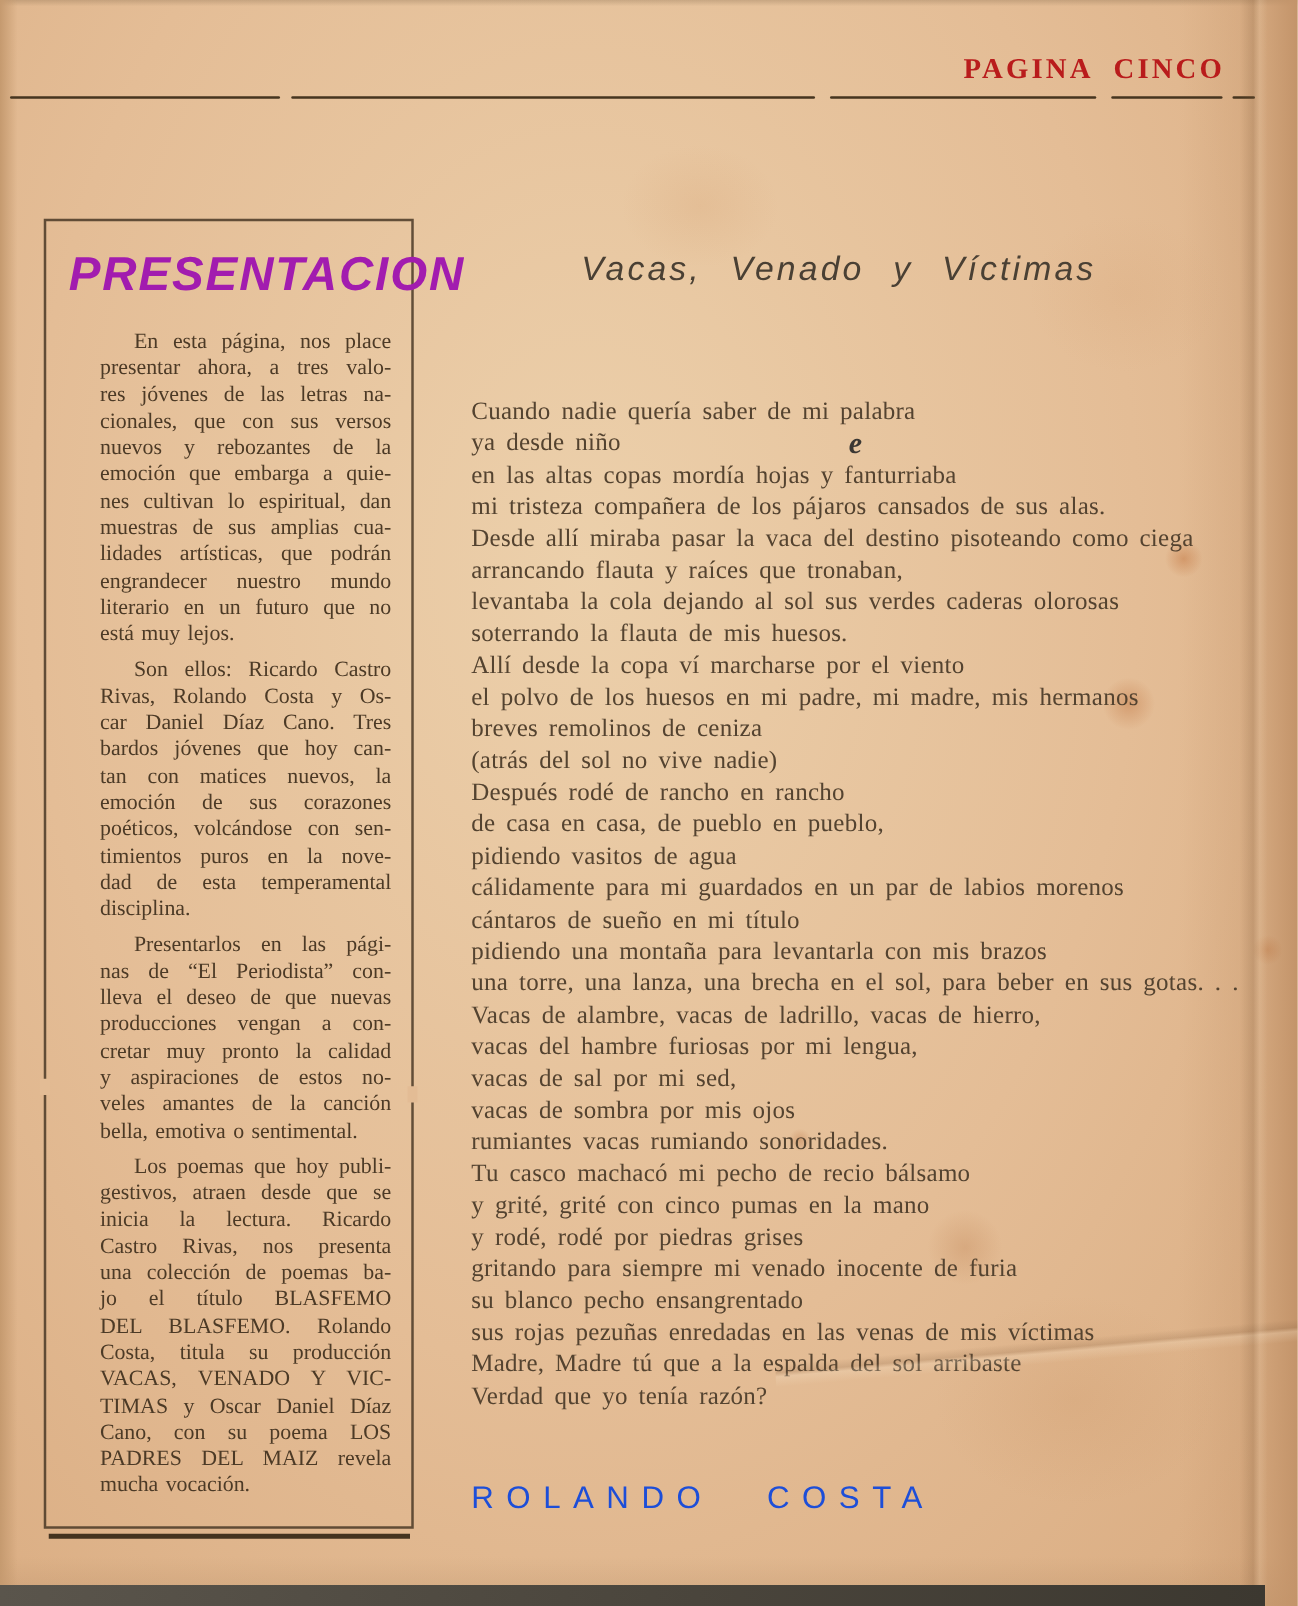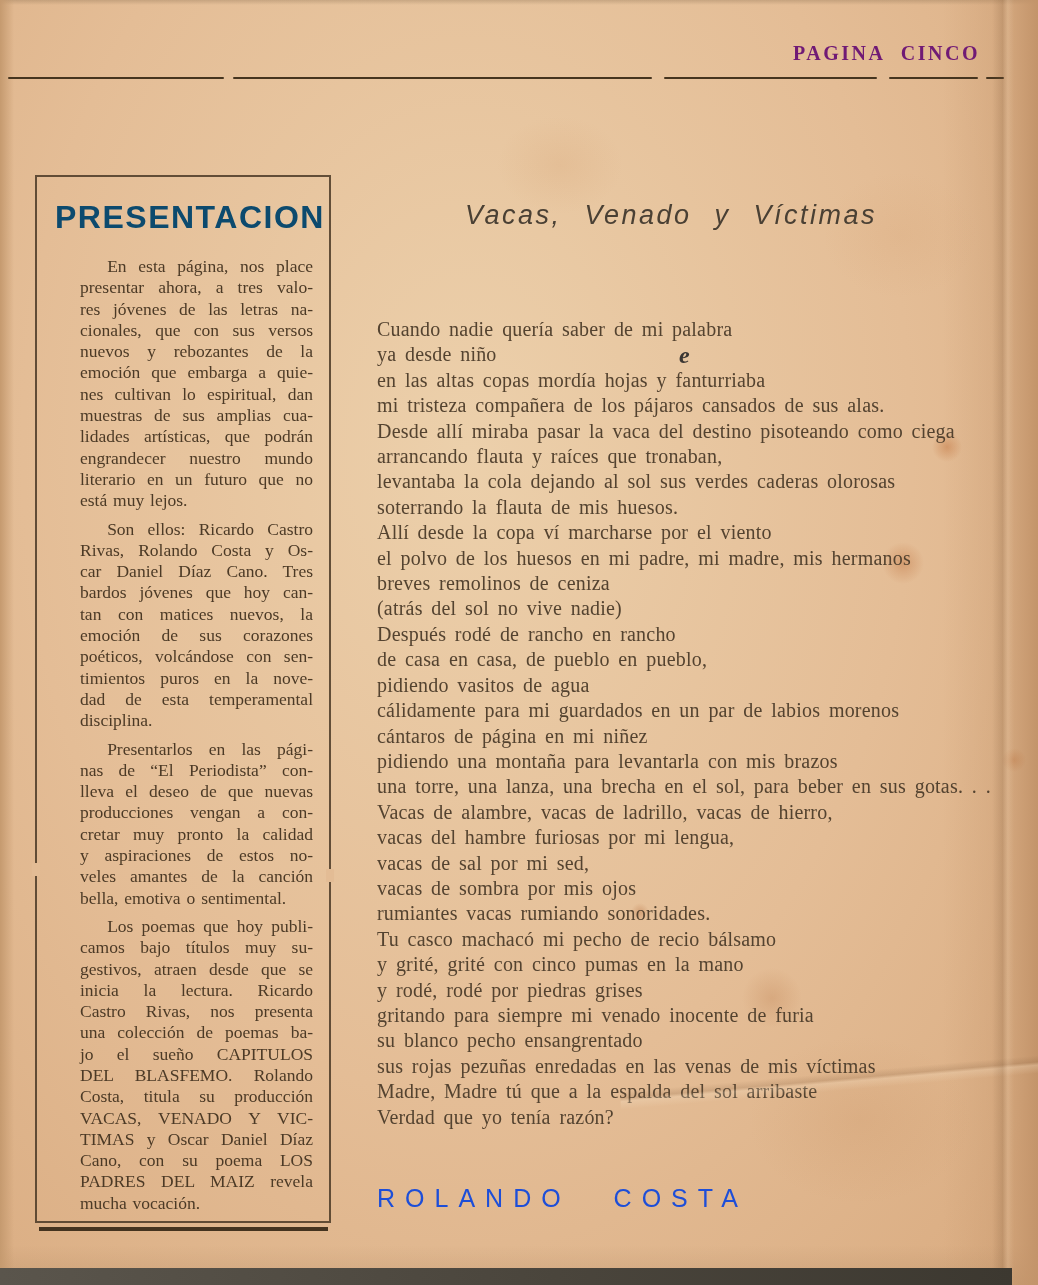--- a/index.html
+++ b/index.html
@@ -18,22 +18,22 @@
       linear-gradient(90deg, #c59a6f 0px, rgba(197,154,111,0) 14px),
       linear-gradient(270deg, #c3946a 0px, rgba(195,148,106,.35) 34px, rgba(195,148,106,0) 95px),
       linear-gradient(180deg, rgba(120,95,65,.28) 0px, rgba(120,95,65,0) 5px),
       linear-gradient(0deg, rgba(140,105,70,.20) 0px, rgba(140,105,70,0) 40px),
       radial-gradient(ellipse at 45% 35%, #ecd0ab 0%, #e4bd96 55%, #d9ab80 100%);
     color:#4d3b28;
   }
   
   .page-label{
     position:absolute; top:42px; right:58px;
-    font-size:20px; font-weight:bold; letter-spacing:2.5px; word-spacing:9px;
-    color:#701a75;
+    font-size:23px; font-weight:bold; letter-spacing:2.5px; word-spacing:9px;
+    color:#b91c1c;
   }
   .top-rule{position:absolute; top:77px; left:0; width:100%; height:3px;}
   .top-rule span{position:absolute; top:0; height:2.4px; background:#46351f; border-radius:2px;}
   .seg1{left:0.8%;  width:20.8%;}
   .seg2{left:22.4%; width:40.4%;}
   .seg3{left:64.0%; width:20.5%;}
   .seg4{left:85.6%; width:8.6%;}
   .seg5{left:95.0%; width:1.7%;}
 
   
@@ -41,22 +41,22 @@
     position:absolute; left:35px; top:175px; width:296px; height:1048px;
     border:2px solid rgba(74,56,38,.85); box-sizing:border-box;
     padding:16px 16px 0 18px;
   }
   .border-gap{position:absolute; width:8px; height:13px; background:#e3bc95;}
   .gap-left{left:-5px; top:686px;}
   .gap-right{right:-5px; top:692px;}
   .presentation-title{
     margin:6px 0 20px 0;
     font-family:"Liberation Sans","DejaVu Sans",sans-serif;
-    font-weight:bold;
-    font-size:32px; letter-spacing:1.5px; color:#0c4a6e;
+    font-style:italic; font-weight:bold;
+    font-size:38px; letter-spacing:1.5px; color:#a21caf;
   }
   .para{margin-bottom:7px;margin-left:25px;}
   .pline{
     font-size:17.5px; line-height:21.3px; word-spacing:1.5px;
     text-align:justify; text-align-last:justify; color:#4c3a26;
   }
   .pline.first{text-indent:1.55em;}
   .pline.last{text-align-last:left;}
   .box-underline{
     position:absolute; left:39px; top:1227px; width:289px; height:3.5px;
@@ -152,26 +152,25 @@
         <div class="pline">nas de “El Periodista” con-</div>
         <div class="pline">lleva el deseo de que nuevas</div>
         <div class="pline">producciones vengan a con-</div>
         <div class="pline">cretar muy pronto la calidad</div>
         <div class="pline">y aspiraciones de estos no-</div>
         <div class="pline">veles amantes de la canción</div>
         <div class="pline last">bella, emotiva o sentimental.</div>
       </div>
       <div class="para">
         <div class="pline first">Los poemas que hoy publi-</div>
-        <div class="pline">camos bajo títulos muy su-</div>
         <div class="pline">gestivos, atraen desde que se</div>
         <div class="pline">inicia la lectura. Ricardo</div>
         <div class="pline">Castro Rivas, nos presenta</div>
         <div class="pline">una colección de poemas ba-</div>
-        <div class="pline">jo el sueño CAPITULOS</div>
+        <div class="pline">jo el título BLASFEMO</div>
         <div class="pline">DEL BLASFEMO. Rolando</div>
         <div class="pline">Costa, titula su producción</div>
         <div class="pline">VACAS, VENADO Y VIC-</div>
         <div class="pline">TIMAS y Oscar Daniel Díaz</div>
         <div class="pline">Cano, con su poema LOS</div>
         <div class="pline">PADRES DEL MAIZ revela</div>
         <div class="pline last">mucha vocación.</div>
       </div>
     </div>
   <div class="border-gap gap-left"></div>
@@ -192,21 +191,21 @@
       <div class="vline">levantaba la cola dejando al sol sus verdes caderas olorosas</div>
       <div class="vline">soterrando la flauta de mis huesos.</div>
       <div class="vline">Allí desde la copa ví marcharse por el viento</div>
       <div class="vline">el polvo de los huesos en mi padre, mi madre, mis hermanos</div>
       <div class="vline">breves remolinos de ceniza</div>
       <div class="vline">(atrás del sol no vive nadie)</div>
       <div class="vline">Después rodé de rancho en rancho</div>
       <div class="vline">de casa en casa, de pueblo en pueblo,</div>
       <div class="vline">pidiendo vasitos de agua</div>
       <div class="vline">cálidamente para mi guardados en un par de labios morenos</div>
-      <div class="vline">cántaros de página en mi niñez</div>
+      <div class="vline">cántaros de sueño en mi título</div>
       <div class="vline">pidiendo una montaña para levantarla con mis brazos</div>
       <div class="vline">una torre, una lanza, una brecha en el sol, para beber en sus gotas. . .</div>
       <div class="vline">Vacas de alambre, vacas de ladrillo, vacas de hierro,</div>
       <div class="vline">vacas del hambre furiosas por mi lengua,</div>
       <div class="vline">vacas de sal por mi sed,</div>
       <div class="vline">vacas de sombra por mis ojos</div>
       <div class="vline">rumiantes vacas rumiando sonoridades.</div>
       <div class="vline">Tu casco machacó mi pecho de recio bálsamo</div>
       <div class="vline">y grité, grité con cinco pumas en la mano</div>
       <div class="vline">y rodé, rodé por piedras grises</div>

